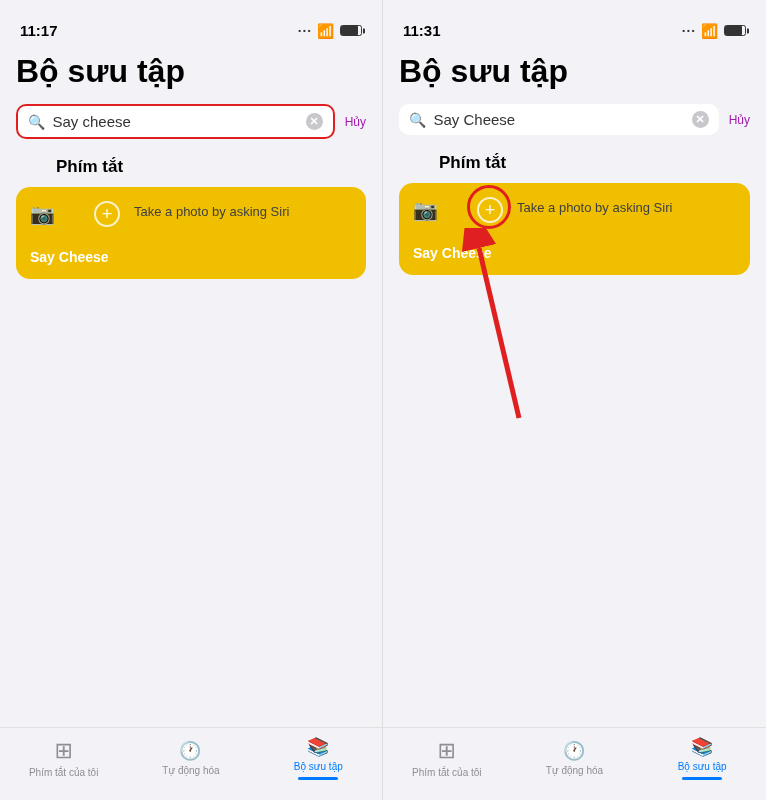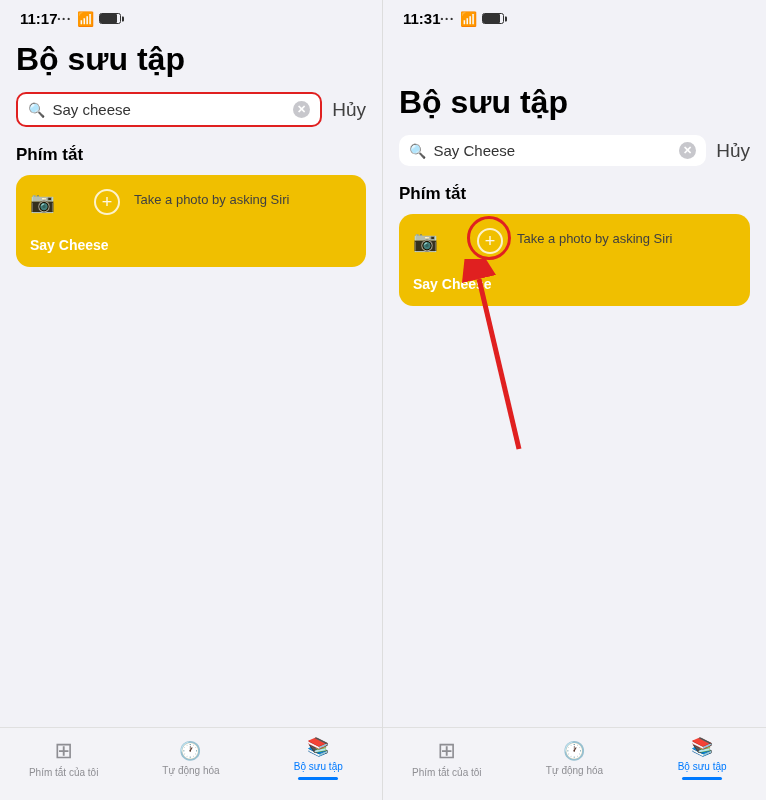--- a/index.html
+++ b/index.html
@@ -19,23 +19,23 @@
       background: #f2f2f7;
       display: flex;
       flex-direction: column;
       position: relative;
       border-right: 1px solid #ddd;
     }
 
     
     .status-bar {
       display: flex;
-      justify-content: flex-start;
-      align-items: center;
-      padding: 10px 20px 6px 20px;
+      justify-content: space-between;
+      align-items: center;
+      padding: 22px 20px 6px 20px;
       font-size: 13px;
       font-weight: 600;
     }
     .status-time { font-size: 15px; font-weight: 700; }
     .status-icons {
       display: flex;
       align-items: center;
       gap: 5px;
     }
     .dots-icon { font-size: 8px; letter-spacing: 2px; color: #333; }
@@ -113,32 +113,33 @@
       border-radius: 50%;
       display: flex;
       align-items: center;
       justify-content: center;
       font-size: 11px;
       color: #fff;
       font-weight: 700;
       cursor: pointer;
     }
     .cancel-btn {
-      font-size: 19px;
-      color: #404040;
+      font-size: 12px;
+      color: #a21caf;
       cursor: pointer;
       white-space: nowrap;
     }
 
     
     .section-title {
       font-size: 17px;
       font-weight: 700;
       color: #000;
       margin-bottom: 10px;
+      margin-left: 40px;
     }
 
     
     .shortcut-card {
       background: #f0bf00;
       border-radius: 14px;
       padding: 14px;
       display: flex;
       align-items: flex-start;
       gap: 0;
@@ -296,21 +297,21 @@
       <div class="nav-label">Tự động hóa</div>
     </div>
     <div class="nav-item">
       <div class="nav-icon active" style="font-size:18px;">📚</div>
       <div class="nav-label active">Bộ sưu tập</div>
       <div class="nav-active-bar" style="width:40px;"></div>
     </div>
   </div>
 </div>
 
-<div class="phone-panel" style="border-right:none;gap:43px;">
+<div class="phone-panel" style="border-right:none;">
 
   <div class="status-bar">
     <span class="status-time">11:31</span>
     <div class="status-icons">
       <span class="dots-icon">•••</span>
       <span style="font-size:14px;">📶</span>
       <div class="battery-icon">
         <div class="battery-fill"></div>
       </div>
     </div>

